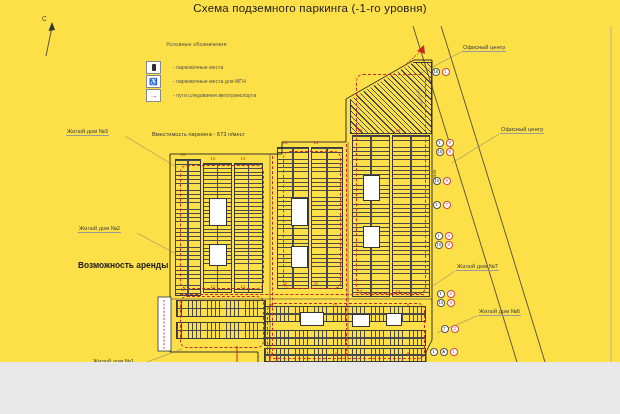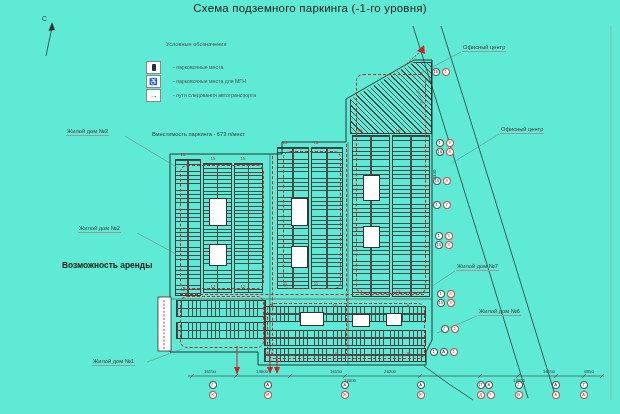--- a/index.html
+++ b/index.html
@@ -1,16 +1,16 @@
 <!DOCTYPE html>
 <html><head>
 <meta charset="utf-8">
 <style>
   html,body{margin:0;padding:0;background:#e8e8e8;}
-  .sheet{position:relative;width:620px;height:414px;background:#5eead4;
+  .sheet{position:relative;width:620px;height:362px;background:#fde047;
          font-family:"Liberation Sans",sans-serif;overflow:hidden;margin:0 auto;}
   
   .hv{position:absolute;z-index:1;border:0.8px solid #3a3a3a;
       background:linear-gradient(to right, transparent 0 47%, #4a4a4a 47% 53%, transparent 53%),
                  repeating-linear-gradient(to bottom, #4a4a4a 0, #4a4a4a 0.9px, transparent 0.9px, transparent 3.8px);}
   .hh{position:absolute;z-index:1;border:0.8px solid #3a3a3a;
       background:linear-gradient(to bottom, transparent 0 44%, #4a4a4a 44% 56%, transparent 56%),
                  repeating-linear-gradient(to right, #4a4a4a 0, #4a4a4a 0.9px, transparent 0.9px, transparent 3.8px);}
   .hd{position:absolute;z-index:1;border:0.8px solid #3a3a3a;
       background:repeating-linear-gradient(45deg, #4a4a4a 0, #4a4a4a 0.9px, transparent 0.9px, transparent 3.8px);}
@@ -116,21 +116,21 @@
   <div class="txt note" style="left:152px;top:131px">Вместимость паркинга - 673 п/мест</div>
   <div class="txt lbl" style="left:66px;top:128px">Жилой дом №3</div>
   <div class="txt lbl" style="left:78px;top:225px">Жилой дом №2</div>
   <div class="txt lbl" style="left:92px;top:358px">Жилой дом №1</div>
   <div class="txt lbl" style="left:462px;top:44px">Офисный центр</div>
   <div class="txt lbl" style="left:500px;top:126px">Офисный центр</div>
   <div class="txt lbl" style="left:456px;top:263px">Жилой дом №7</div>
   <div class="txt lbl" style="left:478px;top:308px">Жилой дом №6</div>
   <div class="txt road-lbl" style="left:420px;top:88px">тротуар</div>
 
-  <div class="txt promo" style="left:62px;top:260px">
+  <div class="txt promo" style="left:78px;top:260px">
     <div>Возможность аренды</div>
   </div>
 
   <div class="hv" style="left:175px;top:159px;width:24px;height:135px"></div>
   <div class="hv" style="left:203px;top:163px;width:27px;height:128px"></div>
   <div class="hv" style="left:234px;top:163px;width:27px;height:128px"></div>
   <div class="hh" style="left:176px;top:300px;width:88px;height:15px"></div>
   <div class="hh" style="left:176px;top:322px;width:88px;height:15px"></div>
   <div class="hv" style="left:277px;top:147px;width:30px;height:140px"></div>
   <div class="hv" style="left:311px;top:147px;width:30px;height:140px"></div>

